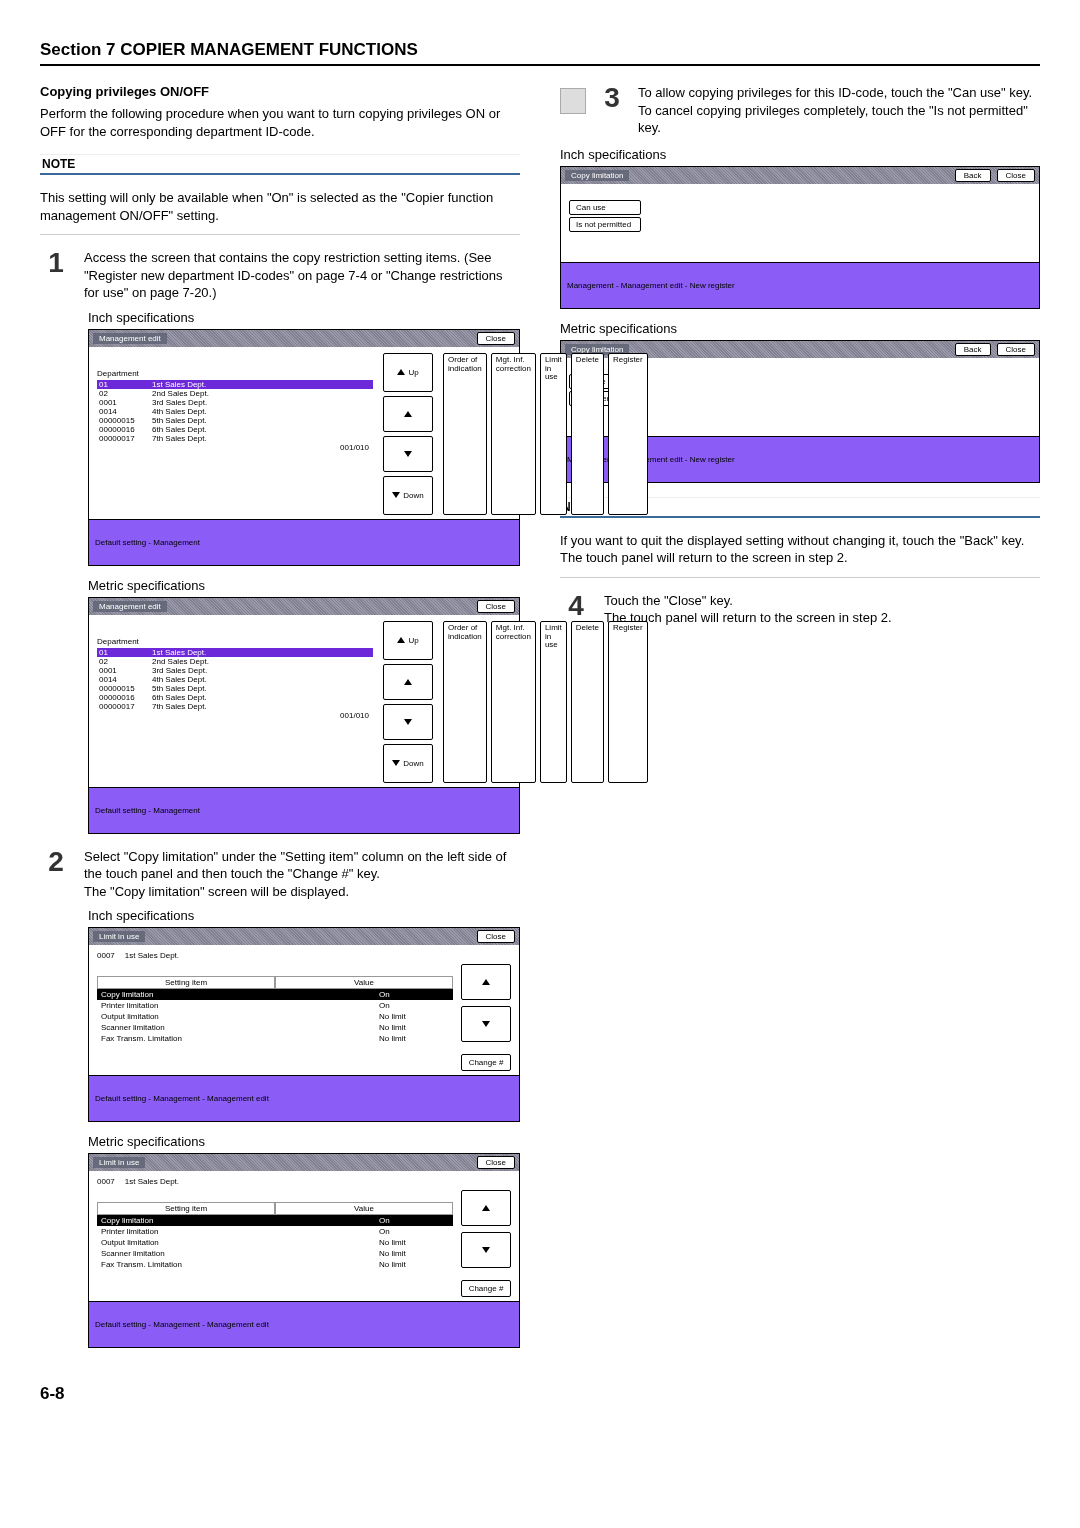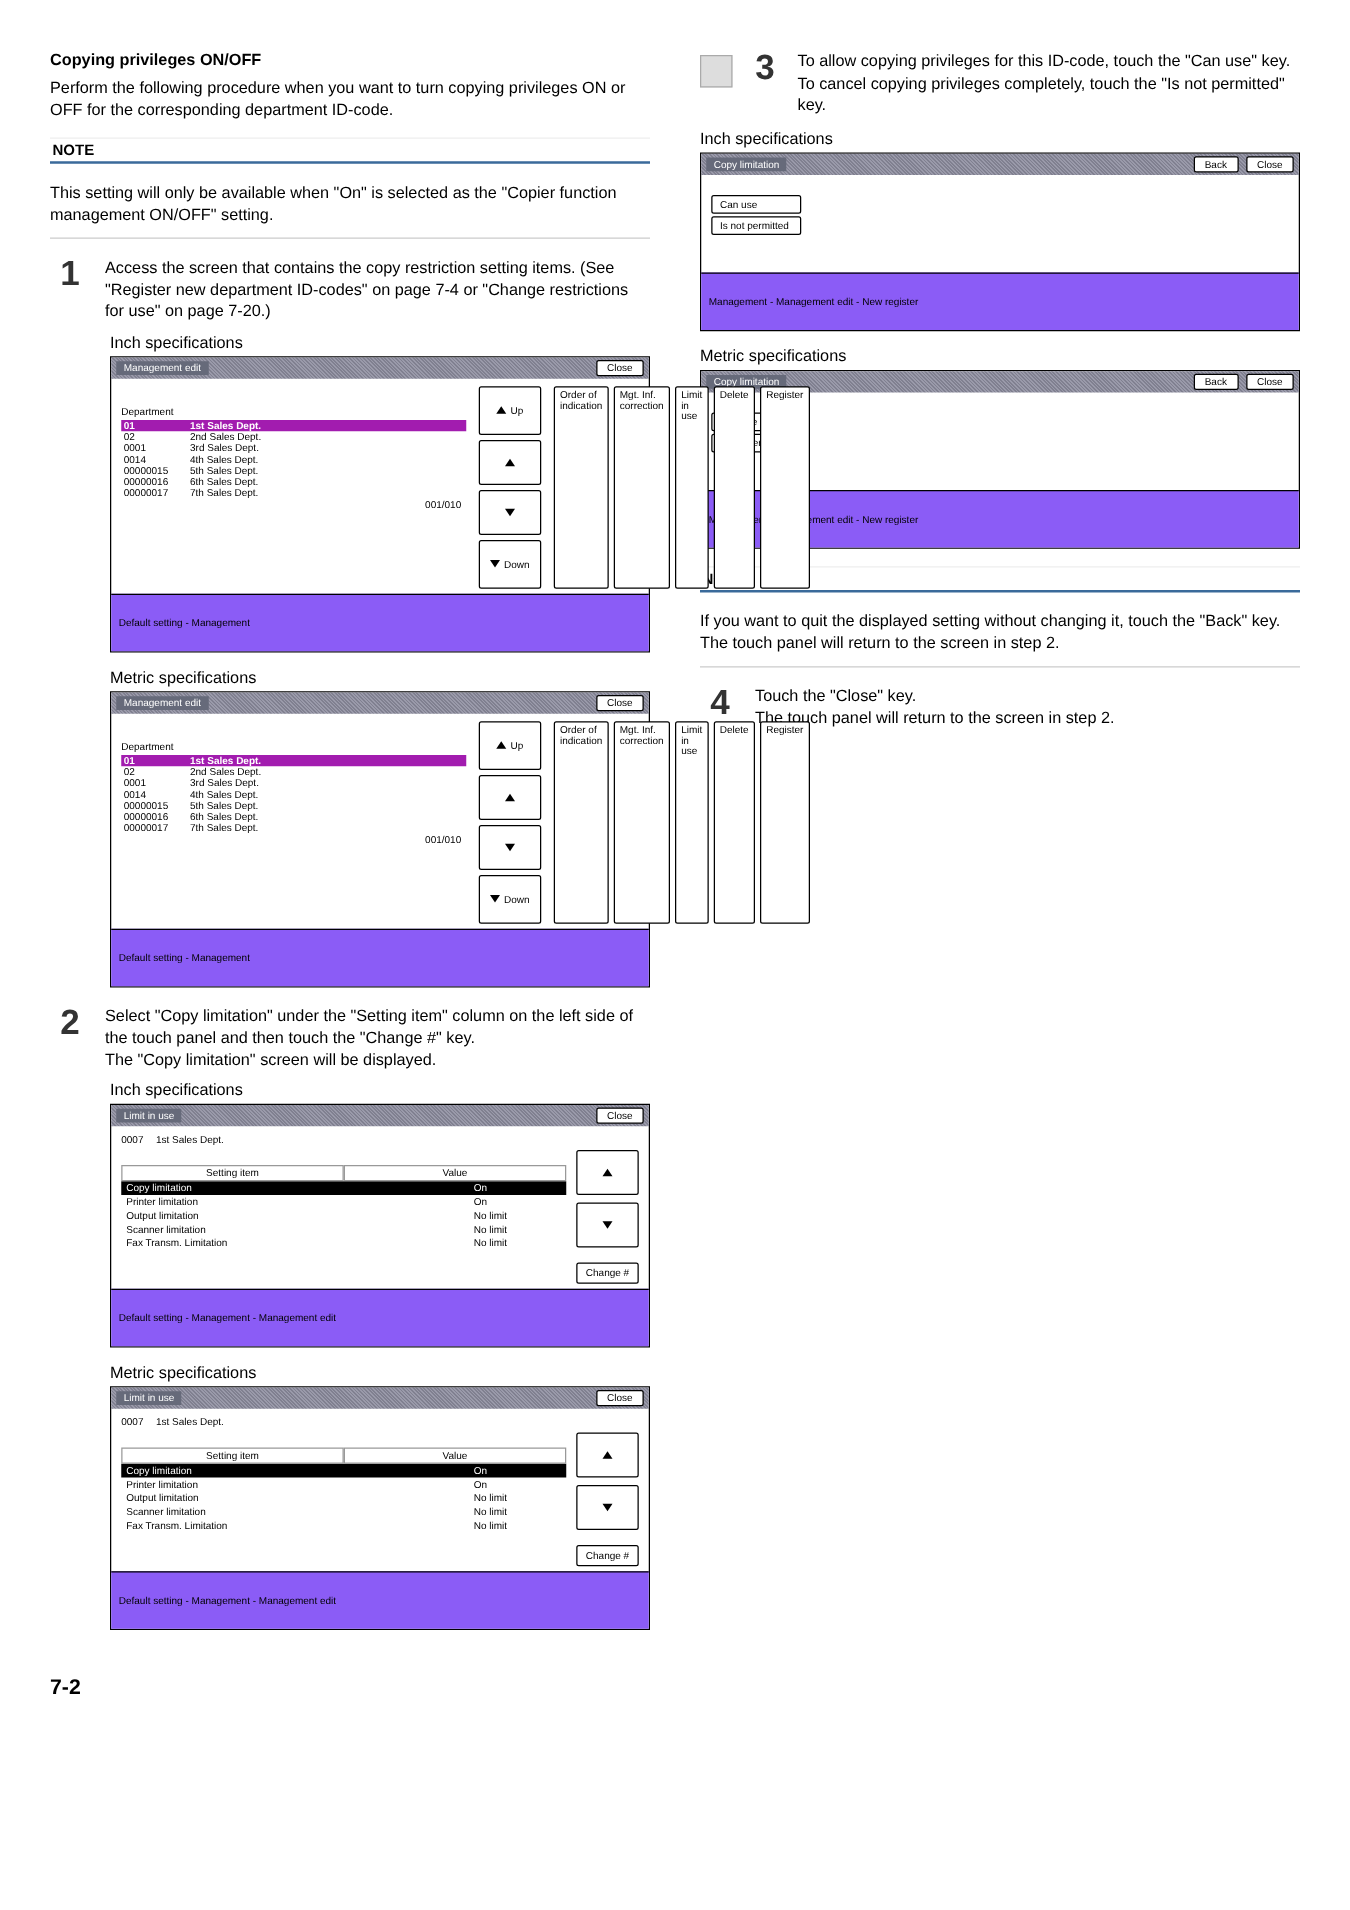--- a/index.html
+++ b/index.html
@@ -125,21 +125,21 @@
   }
 
   
   .mgmt-cols { display:flex; gap:10px; }
   .dept-box {
     flex:1;
     margin-top:16px;
   }
   .dept-header { font-size:8px; margin-bottom:2px;}
   .dept-row { display:flex; gap:8px; font-size:8px; padding:0 2px;}
-  .dept-row.sel { background:#a21caf; color:#fff;font-weight:bold;}
+  .dept-row.sel { background:#6d28d9; color:#fff;}
   .dept-id { width:45px;}
   .dept-pager { text-align:right; font-size:8px; padding-right:4px;}
 
   .arrow-col {
     width:50px;
     display:flex;
     flex-direction:column;
     gap:4px;
     align-items:stretch;
   }
@@ -238,20 +238,21 @@
   .step3-wrap{
     display:flex;
     gap:10px;
     align-items:flex-start;
   }
 </style>
 </head>
 <body>
 
 <div class="page">
+  <div class="section-title">Section 7  COPIER MANAGEMENT FUNCTIONS</div>
 
   <div class="two-col">
 
     <div class="col">
 
       <div class="subheading">Copying privileges ON/OFF</div>
       <p>Perform the following procedure when you want to turn copying privileges ON or OFF for the corresponding department ID-code.</p>
 
       <div class="note-block">
         <div class="note-label">NOTE</div>
@@ -576,14 +577,14 @@
         <div class="step-num">4</div>
         <div class="step-body">
           <span>Touch the "Close" key.</span><br>
           <span>The touch panel will return to the screen in step 2.</span>
         </div>
       </div>
 
     </div>
   </div>
 
-  <div class="page-num">7-2</div>
+  <div class="page-num">6-8</div>
 </div>
 
 </body></html>

